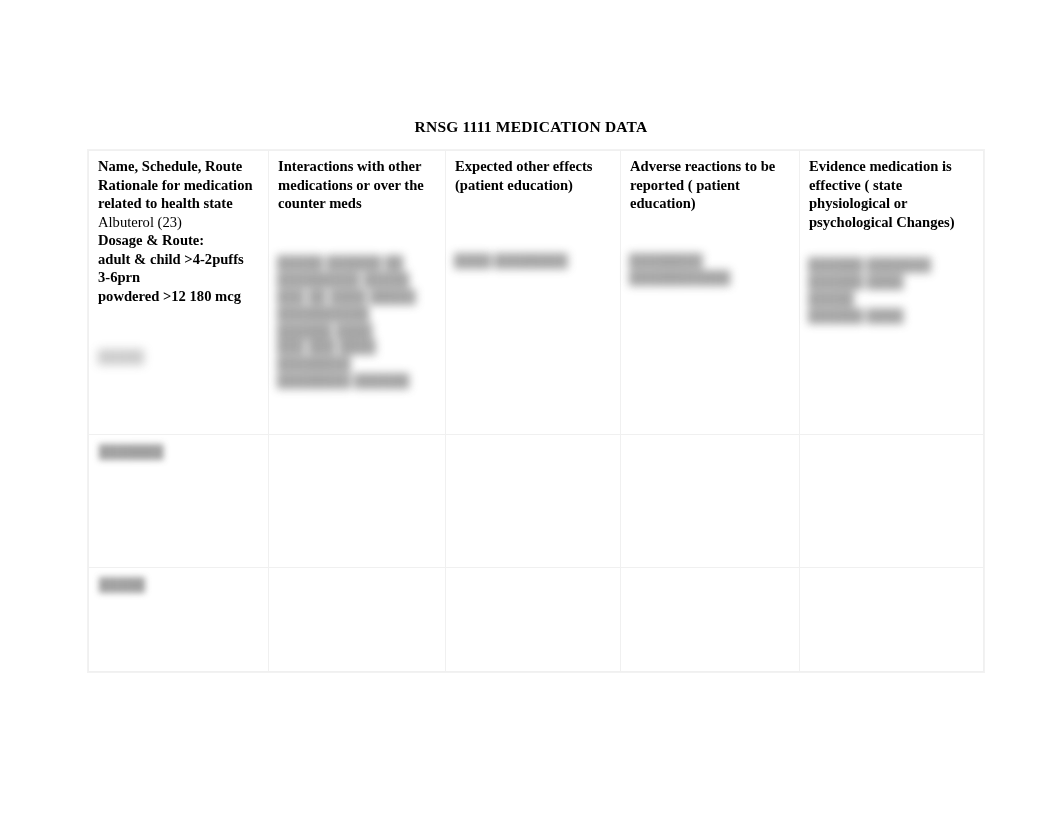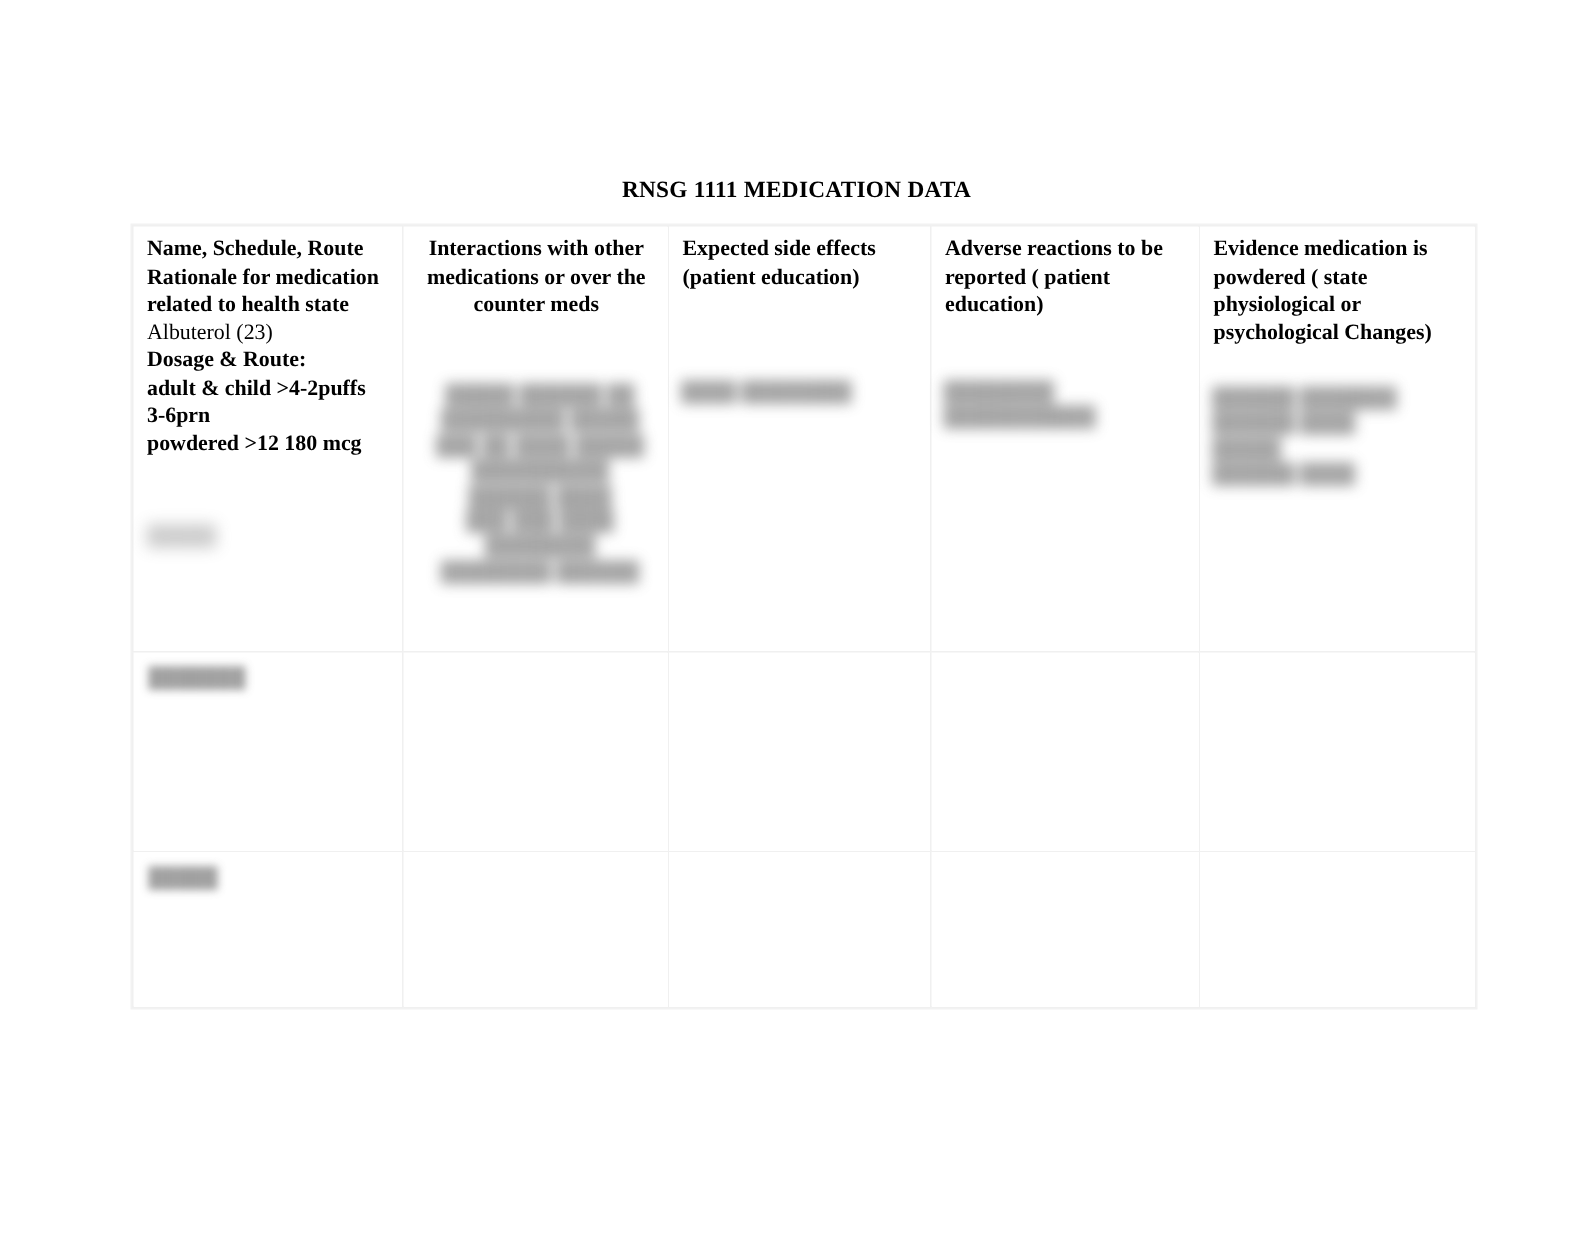--- a/index.html
+++ b/index.html
@@ -53,21 +53,21 @@
   .med-table td {
     vertical-align: top;
     padding: 0;
     border: 1px solid #f0f0f0;
     background: #ffffff;
     position: relative;
   }
 
   
   .c1 { width: 179px; }
-  .c2 { width: 176px; text-align: center; }
+  .c2 { width: 176px; }
   .c3 { width: 174px; }
   .c4 { width: 178px; }
   .c5 { width: 183px; }
 
   .row-head td { height: 283px; }
   .row-2 td    { height: 132px; }
   .row-3 td    { height: 103px; }
 
   .cell-inner {
     padding: 6px 8px 4px 9px;
@@ -157,36 +157,36 @@
 ███ ██ ████ █████
 ██████████
 ██████ ████
 ███ ███ ████
 ████████
 ████████ ██████</div>
         </td>
 
         <td class="c3">
           <div class="cell-inner">
-            <div class="col-head">Expected side effects (patient education)</div>
+            <div class="col-head">Expected other effects (patient education)</div>
           </div>
           <div class="blur-block blur-strong" style="left:8px; top:102px; width:160px;">████ ████████</div>
         </td>
 
         <td class="c4">
           <div class="cell-inner">
             <div class="col-head">Adverse reactions to be reported ( patient education)</div>
           </div>
           <div class="blur-block blur-strong" style="left:8px; top:102px; width:160px;">████████
 ███████████</div>
         </td>
 
         <td class="c5">
           <div class="cell-inner">
-            <div class="col-head">Evidence medication is powdered ( state physiological or psychological Changes)</div>
+            <div class="col-head">Evidence medication is effective ( state physiological or psychological Changes)</div>
           </div>
           <div class="blur-block blur-strong" style="left:8px; top:106px; width:168px;">██████ ███████
 ██████ ████
 █████
 ██████ ████</div>
         </td>
       </tr>
 
       <tr class="row-2">
         <td class="c1">

